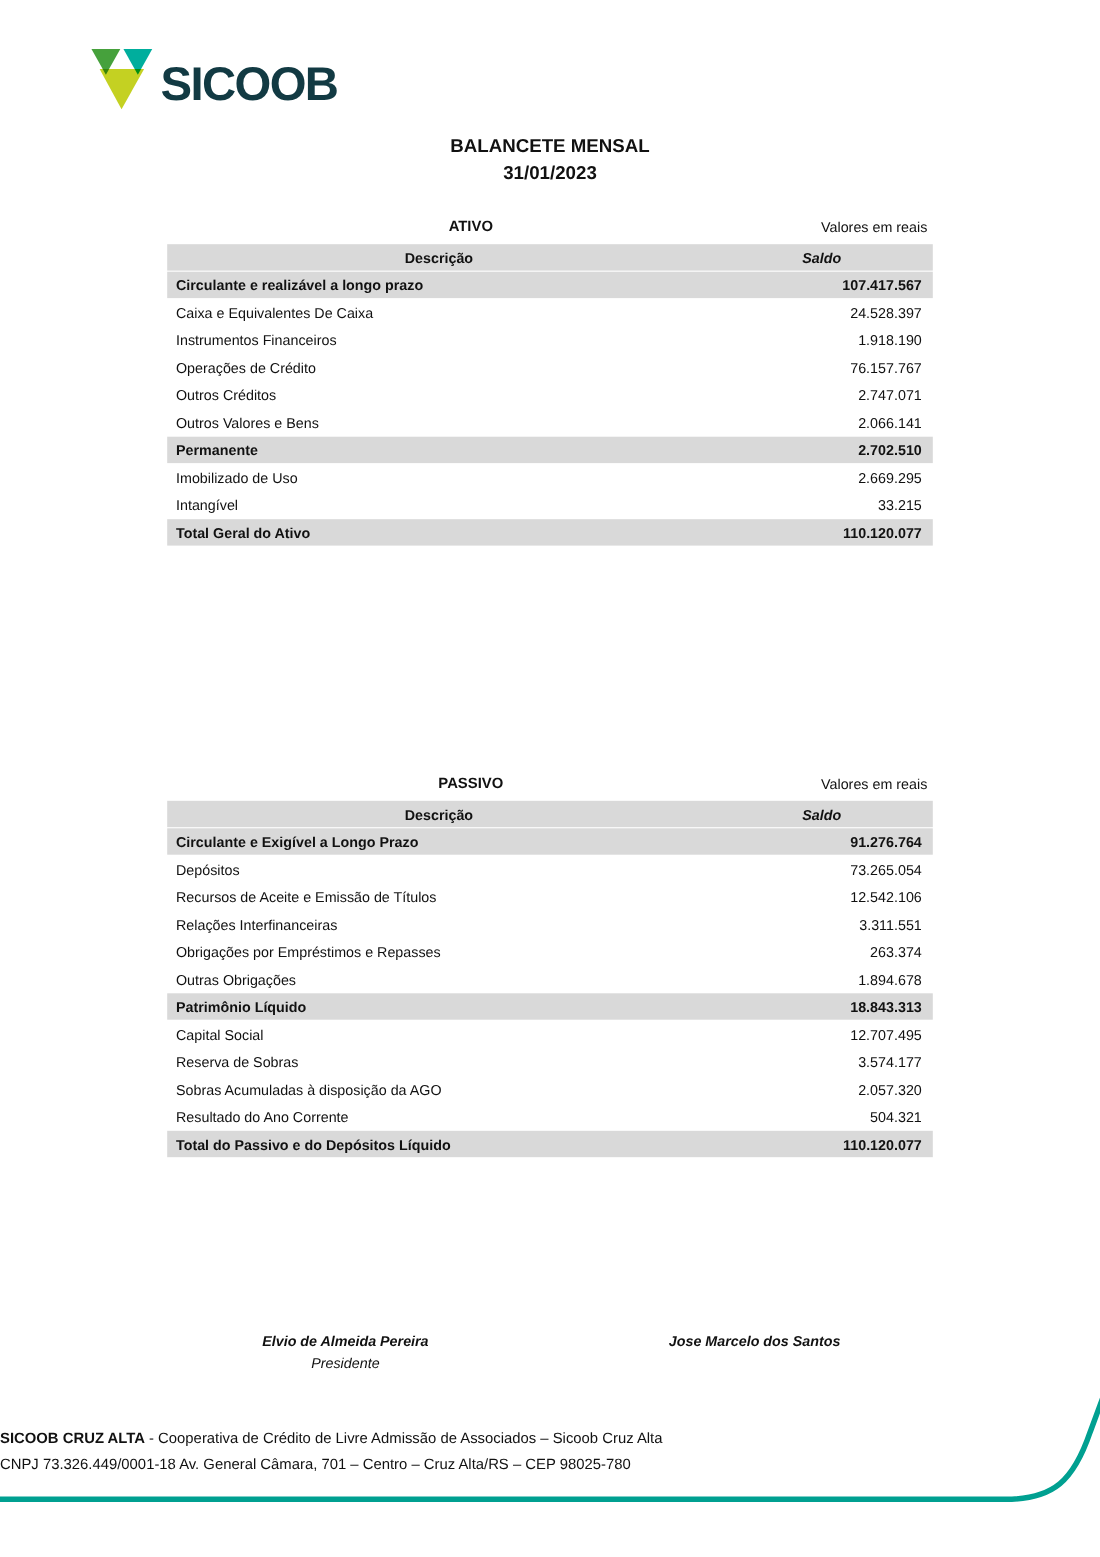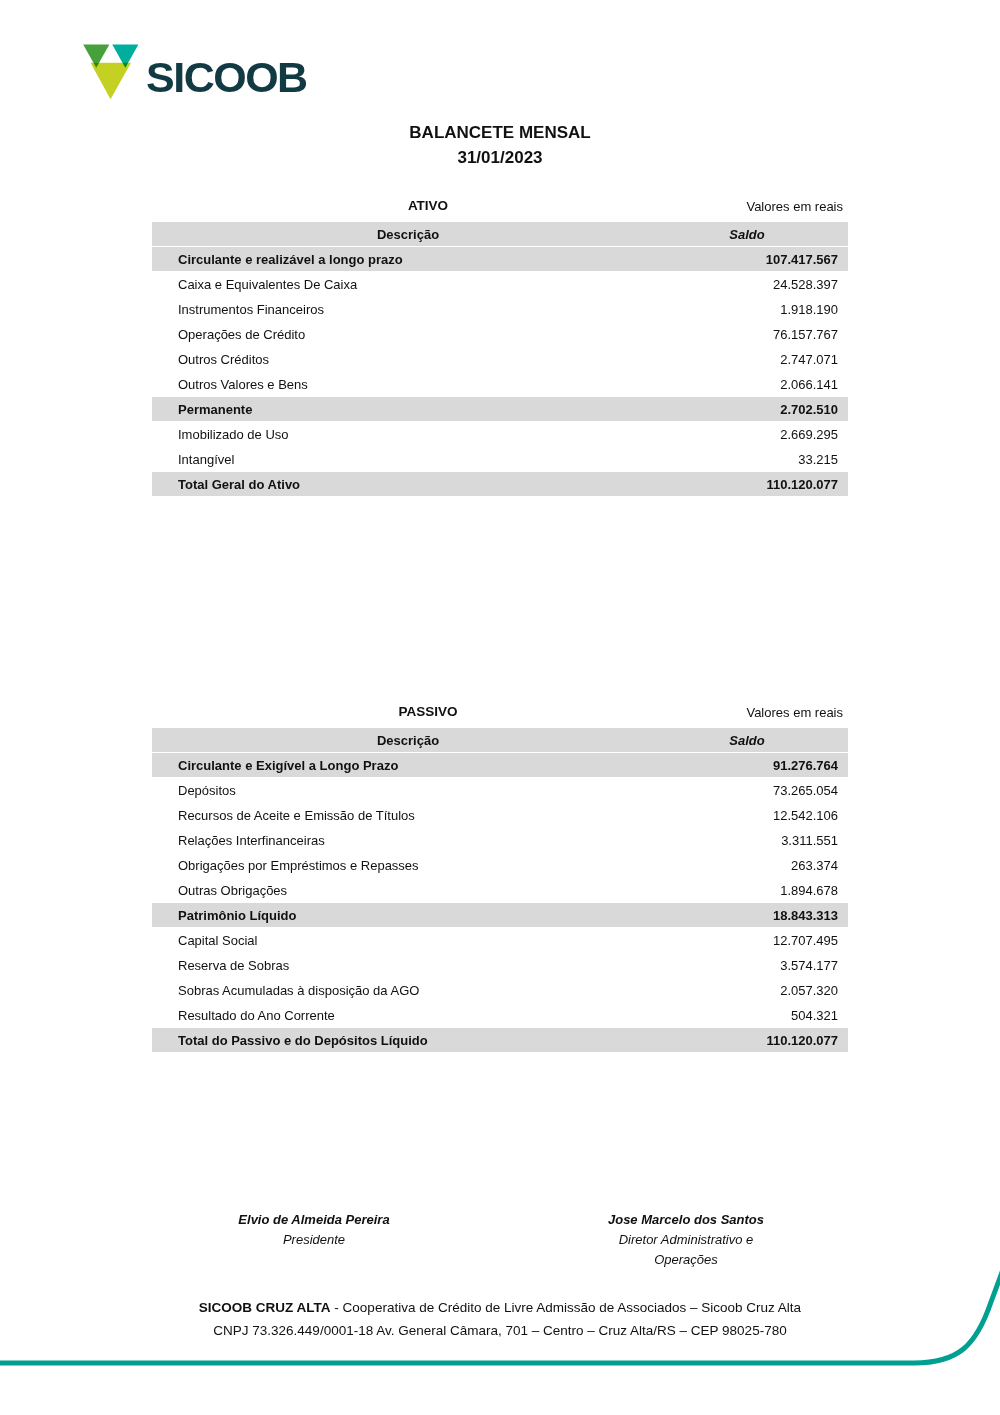--- a/index.html
+++ b/index.html
@@ -25,33 +25,33 @@
   .section-head{position:absolute;left:152px;width:696px;height:18px;font-size:13px;}
   .section-head .section-label{position:absolute;left:276px;transform:translateX(-50%);
     font-weight:700;font-size:13.5px;top:0;}
   .section-head .unit-note{position:absolute;right:5px;top:1px;font-weight:400;}
   #ativo-head{top:198px;}
   #passivo-head{top:704px;}
   
   .btable{position:absolute;left:152px;width:696px;}
   #ativo-table{top:222px;}
   #passivo-table{top:728px;}
-  .trow{display:flex;height:24px;margin-bottom:1px;align-items:center;font-size:13px;background:#ffffff;padding-left:18px;}
+  .trow{display:flex;height:24px;margin-bottom:1px;align-items:center;font-size:13px;background:#ffffff;}
   .trow.head,.trow.em{background:var(--row-gray);font-weight:700;}
   .cell-label{flex:1;padding-left:8px;white-space:nowrap;}
   .cell-value{width:202px;text-align:right;padding-right:10px;white-space:nowrap;}
   .trow.head .cell-label{text-align:center;padding-left:0;}
   .trow.head .cell-value{text-align:center;padding-right:0;font-style:italic;}
   
   .signatures{position:absolute;top:1210px;left:128px;width:744px;display:flex;font-style:italic;}
   .sig{flex:1;text-align:center;font-size:13px;line-height:20px;}
   .sig .name{font-weight:700;}
   .sig .role{white-space:pre-line;font-weight:400;}
   
-  .footer{position:absolute;top:1296px;left:0;width:1000px;text-align:center;
+  .footer{position:absolute;top:1296px;left:0;width:1000px;
     font-size:13.5px;line-height:23px;}
   .footer b{font-weight:700;}
   
   .curve-svg{position:absolute;left:0;top:1240px;width:1000px;height:175px;display:block;}
   .curve-path{fill:none;stroke:var(--line-teal);stroke-width:5;stroke-linejoin:round;}
 </style>
 </head>
 <body>
 
 <div>
@@ -186,22 +186,20 @@
       </div>
   </div>
 
   <div class="signatures">
       <div class="sig">
     <div class="name">Elvio de Almeida Pereira</div>
     <div class="role">Presidente</div>
   </div>
       <div class="sig">
     <div class="name">Jose Marcelo dos Santos</div>
-    <div class="role">Diretor Administrativo e
-Operações</div>
   </div>
     </div>
 
   <div class="footer">
     <div><b>SICOOB CRUZ ALTA</b><span> - Cooperativa de Crédito de Livre Admissão de Associados – Sicoob Cruz Alta</span></div>
     <div>CNPJ 73.326.449/0001-18 Av. General Câmara, 701 – Centro – Cruz Alta/RS – CEP 98025-780</div>
   </div>
 
   <svg class="curve-svg" viewBox="0 0 1000 175" preserveAspectRatio="none" aria-hidden="true">
     <path class="curve-path" d="M0 123 L914 123 C 958 123 976 106 991 62 L 1008 16"></path>

